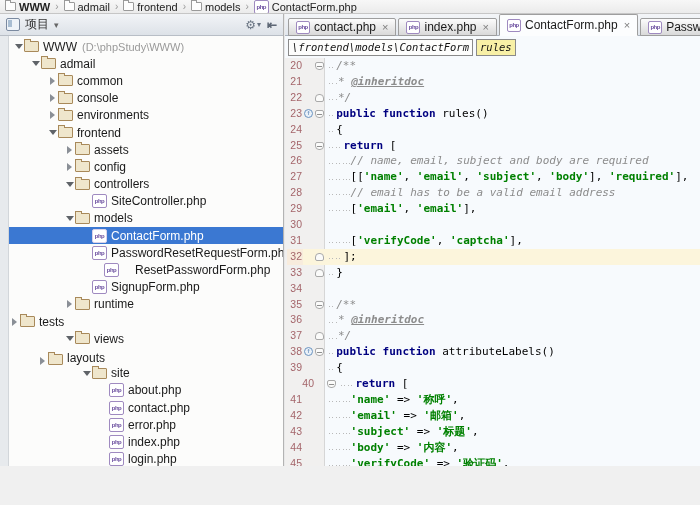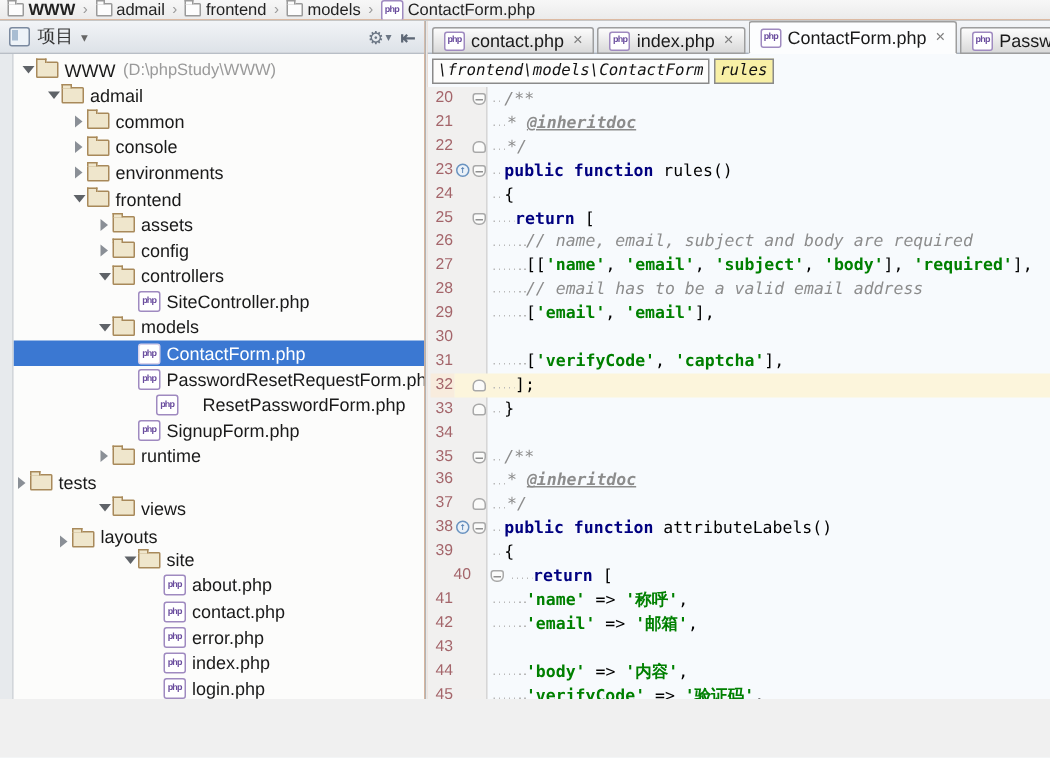--- a/index.html
+++ b/index.html
@@ -473,20 +473,21 @@
         <div class="code-line" style="top: 333.9px;">
           <span class="cl-num">41</span>
           <span class="cl-text"><span class="ind" style="width: 21.6px;"></span><span class="tk-s">'name'</span><span class="tk-p"> =&gt; </span><span class="tk-s">'称呼'</span><span class="tk-p">,</span></span>
         </div>
         <div class="code-line" style="top: 349.8px;">
           <span class="cl-num">42</span>
           <span class="cl-text"><span class="ind" style="width: 21.6px;"></span><span class="tk-s">'email'</span><span class="tk-p"> =&gt; </span><span class="tk-s">'邮箱'</span><span class="tk-p">,</span></span>
         </div>
         <div class="code-line" style="top: 365.7px;">
           <span class="cl-num">43</span>
+          <span class="cl-text"><span class="ind" style="width: 21.6px;"></span><span class="tk-s">'subject'</span><span class="tk-p"> =&gt; </span><span class="tk-s">'标题'</span><span class="tk-p">,</span></span>
         </div>
         <div class="code-line" style="top: 381.6px;">
           <span class="cl-num">44</span>
           <span class="cl-text"><span class="ind" style="width: 21.6px;"></span><span class="tk-s">'body'</span><span class="tk-p"> =&gt; </span><span class="tk-s">'内容'</span><span class="tk-p">,</span></span>
         </div>
         <div class="code-line" style="top: 397.5px;">
           <span class="cl-num">45</span>
           <span class="cl-text"><span class="ind" style="width: 21.6px;"></span><span class="tk-s">'verifyCode'</span><span class="tk-p"> =&gt; </span><span class="tk-s">'验证码'</span><span class="tk-p">,</span></span>
         </div>
         <div class="code-line" style="top: 413.4px;">

